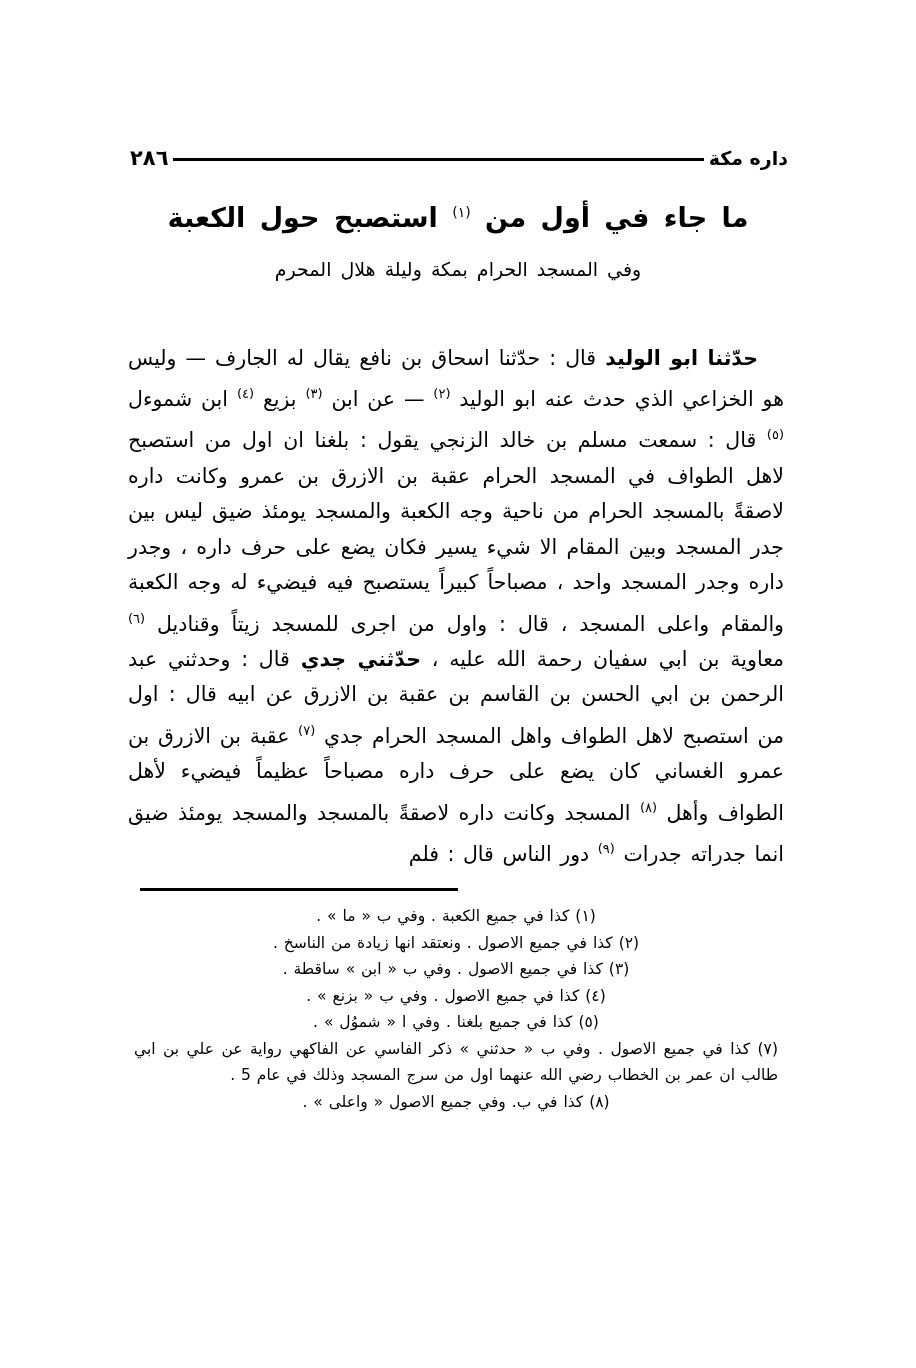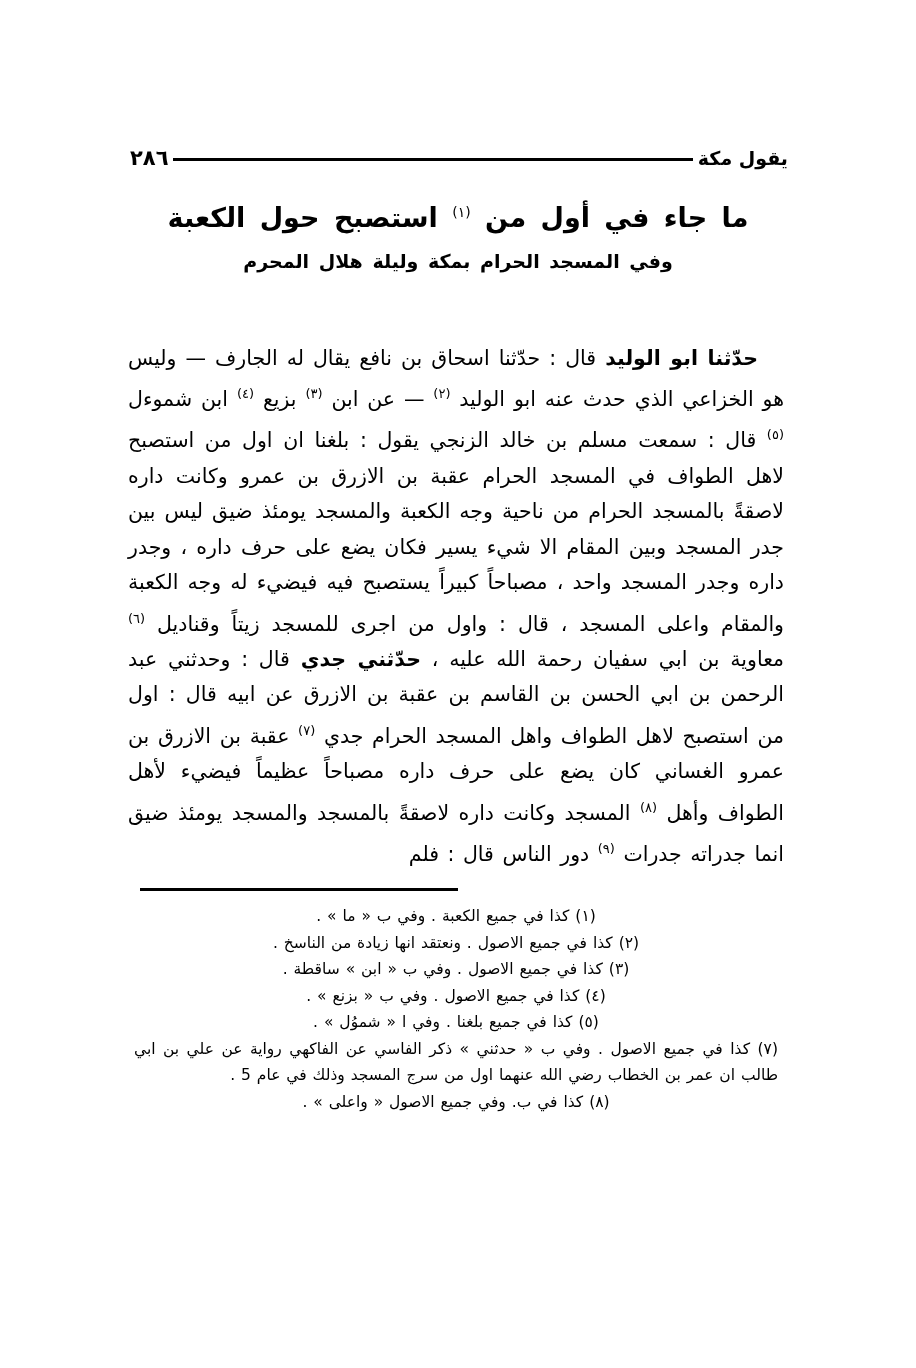--- a/index.html
+++ b/index.html
@@ -69,23 +69,23 @@
     letter-spacing: 0.5px;
     word-spacing: 5px;
   }
   .main-title .fn-mark {
     font-size: 14px;
     vertical-align: super;
     font-weight: 500;
     letter-spacing: 0;
   }
   .sub-title {
-    margin-top: 8px;
+    margin-top: 16px;
     font-size: 19px;
-    font-weight: 700;
+    font-weight: 400;
     line-height: 1.5;
     word-spacing: 3px;
   }
 
   
   .body-text {
     position: absolute;
     top: 320px;
     right: 132px;
     left: 128px;
@@ -141,21 +141,21 @@
   }
 </style>
 </head>
 <body>
 
 <div class="page">
 
   <div class="header">
     <span class="header-page-number">٢٨٦</span>
     <span class="header-rule"></span>
-    <span class="header-book-title">يقول مكة</span>
+    <span class="header-book-title">داره مكة</span>
   </div>
 
   <div class="title-block">
     <div class="main-title">
       <span>ما جاء في أول من</span>
       <span class="fn-mark">(١)</span>
       <span>استصبح حول الكعبة</span>
     </div>
     <div class="sub-title">وفي المسجد الحرام بمكة وليلة هلال المحرم</div>
   </div>

